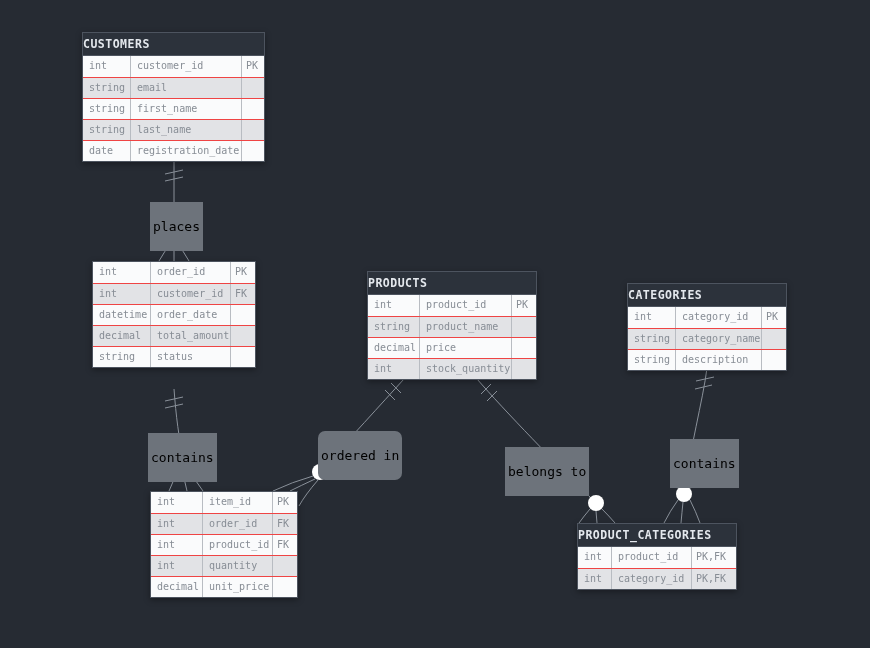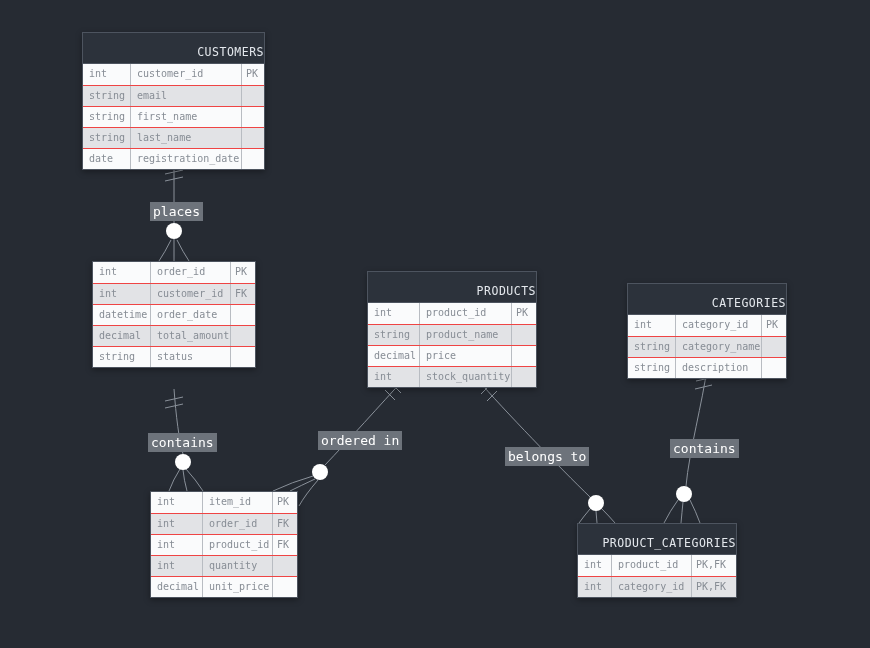--- a/index.html
+++ b/index.html
@@ -5,38 +5,37 @@
   html,body{margin:0;padding:0;}
   body{
     width:870px;height:648px;position:relative;overflow:hidden;
     background:#262b33;
     font-family:"DejaVu Sans Mono","Liberation Mono",monospace;
   }
   .stage{position:absolute;inset:0;width:870px;height:648px;}
   svg.rel-layer{position:absolute;left:0;top:0;z-index:1;}
   .rel-label{
     position:absolute;z-index:2;
-    background:#6d737b;color:#ffffff;
-    font-size:13px;line-height:15px;padding:2px 3px;
+    background:#6d737b;color:#000000;
+    font-size:13px;line-height:15px;padding:17px 3px;
     white-space:nowrap;
   }
   .entity{
     position:absolute;z-index:3;
     background:#2c323b;
     border:1px solid #4d545f;
     box-shadow:0 2px 6px rgba(0,0,0,.35);
     box-sizing:border-box;
   }
   .entity-header{
     height:22px;line-height:22px;
-    text-align:right;color:#e4e8ed;
-    font-size:11.5px;font-weight:normal;letter-spacing:.5px;
+    text-align:left;color:#e4e8ed;
+    font-size:11.5px;font-weight:bold;letter-spacing:.5px;
     background:#2c323b;
     border-bottom:1px solid #4d545f;
-    margin-top:8px;
   }
   .entity-body{display:block;}
   .frow{
     display:grid;height:21px;box-sizing:border-box;
     background:#fafbfc;
     border-top:1px solid #ef4444;
   }
   .frow:first-child{border-top:none;}
   .frow.alt{background:#e2e3e6;}
   .cell{
@@ -55,21 +54,21 @@
   .e-products .frow{grid-template-columns:52px 1fr 24px;}
   .e-categories{left:627px;top:283px;width:160px;}
   .e-categories .frow{grid-template-columns:48px 1fr 24px;}
   .e-order-items{left:150px;top:491px;width:148px;}
   .e-order-items .frow{grid-template-columns:52px 1fr 24px;}
   .e-product-categories{left:577px;top:523px;width:160px;}
   .e-product-categories .frow{grid-template-columns:34px 1fr 44px;}
   
   .l-places{left:150px;top:202px;}
   .l-contains-orders{left:148px;top:433px;}
-  .l-ordered-in{left:318px;top:431px;}
+  .l-ordered-in{left:318px;top:431px;border-radius:7px;}
   .l-belongs-to{left:505px;top:447px;text-align:center;}
   .l-contains-categories{left:670px;top:439px;}
 </style>
 </head>
 <body>
 
 <div class="stage">
 
   <svg class="rel-layer" width="870" height="648" viewBox="0 0 870 648" fill="none" stroke="#8a919a" stroke-width="1">
 

